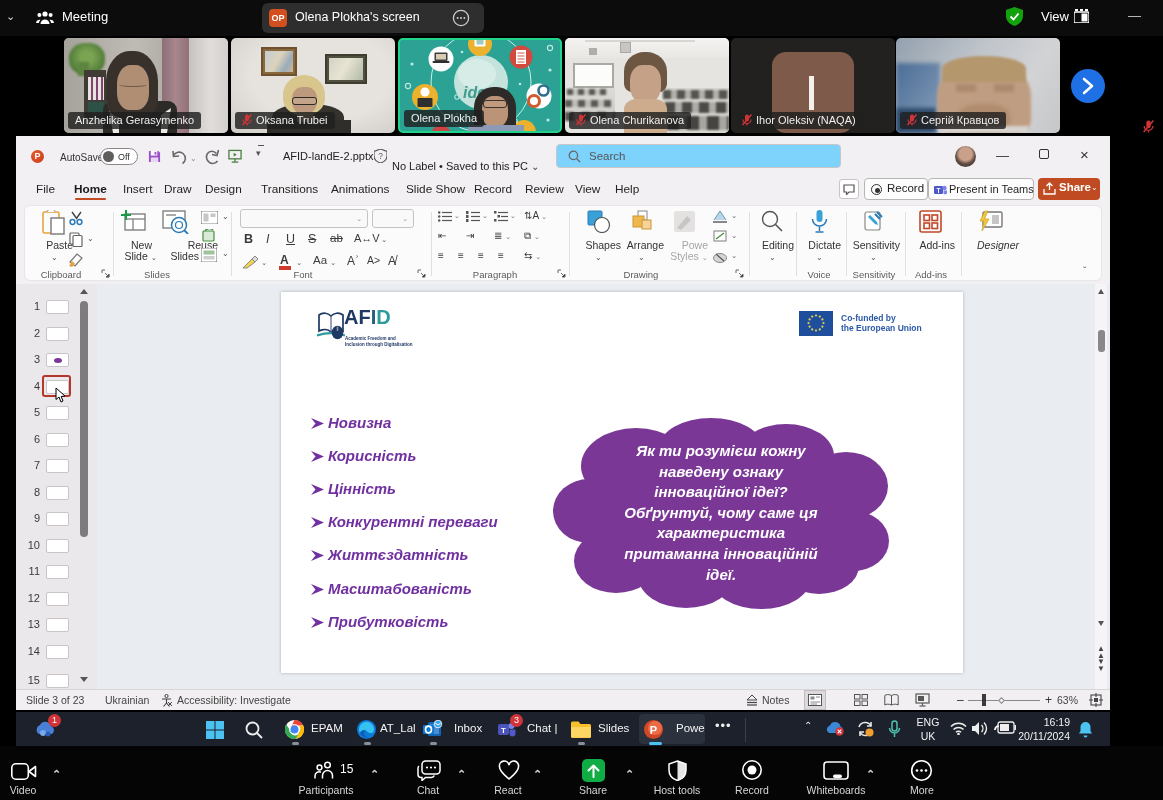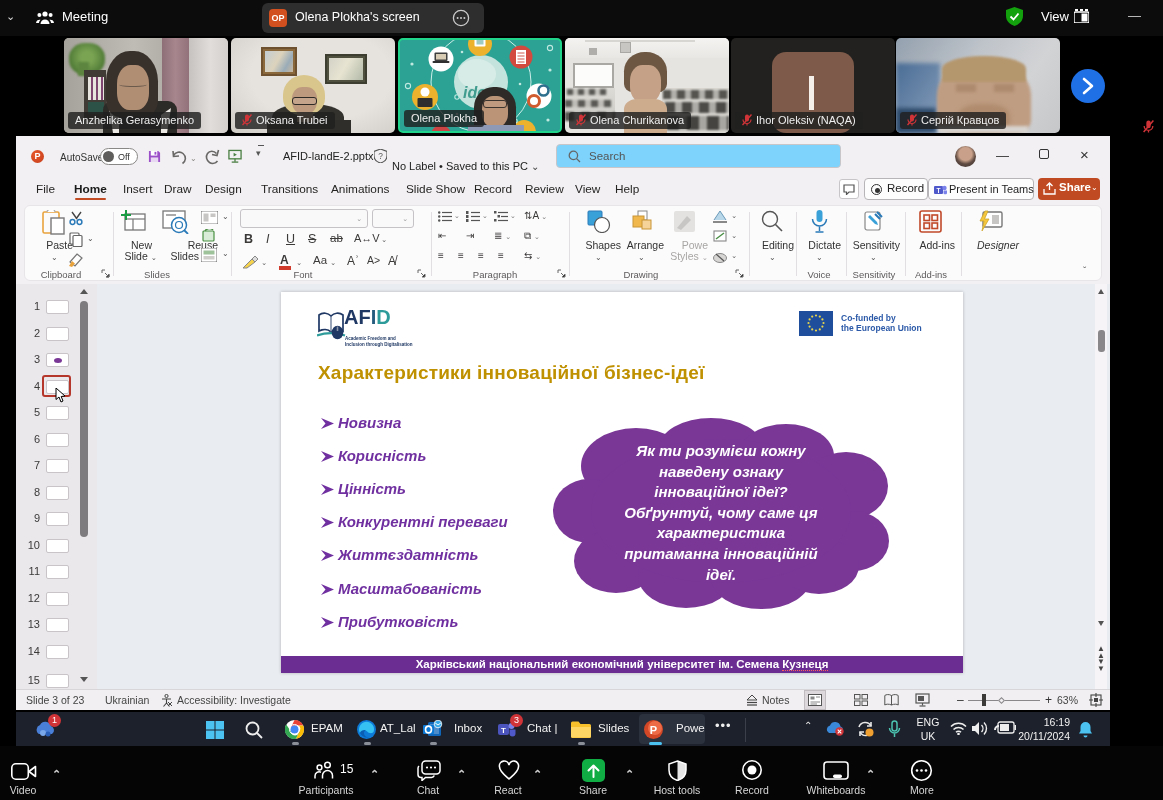--- a/index.html
+++ b/index.html
@@ -33,21 +33,21 @@
   #slidepanel { left:0; top:0; width:81px; height:405px; background:#ebe8ec; }
   .snum { position:absolute; font-size:11px; color:#3b3a39; width:16px; text-align:right; left:8px; }
   .sthumb { position:absolute; left:30px; width:23px; height:14px; background:#fff; border:1px solid #c8c4c8; border-radius:2px; }
   #panelsb { left:63px; top:0px; width:12px; height:405px; }
   #statusbar { left:0; top:553px; width:1094px; height:21px; background:#f1eff1; border-top:1px solid #d9d6d9; color:#444; font-size:10.5px; }
 
   
   #canvas { left:81px; top:0; width:1013px; height:405px; }
   #slide { left:158px; top:8px; width:682px; height:381px; background:#fff; box-shadow:0 0 3px rgba(0,0,0,.25);margin-left:26px; }
   #slidetitle { left:37px; top:70px; width:620px; font-size:19px; font-weight:bold; color:#bf9000; letter-spacing:.2px; }
-  .bullet { position:absolute; left:57px; font-size:15px; font-weight:bold; font-style:italic; color:#7030a0; }
+  .bullet { position:absolute; left:47px; font-size:15px; font-weight:bold; font-style:italic; color:#7030a0; }
   .barrow { position:absolute; left:-17px; top:3.5px; }
   #cloudtext { left:265px; top:149px; width:350px; text-align:center; color:#fff; font-weight:bold; font-style:italic; font-size:15px; line-height:20.6px; }
   #footerbar { left:0px; top:364px; width:682px; height:17px; background:#6b2d92; color:#fff; font-size:11.5px; font-weight:bold; text-align:center; line-height:17px; }
 
   
   #taskbar { left:16px; top:712px; width:1094px; height:34px; background:#1d212b; color:#fff; }
   .tklabel { position:absolute; top:10px; font-size:11.5px; color:#f2f2f2; }
 
   
   #teamsbar { left:0; top:746px; width:1163px; height:54px; background:#050505; color:#fff; }
@@ -652,21 +652,20 @@
                   <circle cx="6.2" cy="16.4" r="1.1"></circle>
                   <circle cx="3.6" cy="13.6" r="1.1"></circle>
                   <circle cx="2.5" cy="10" r="1.1"></circle>
                   <circle cx="3.6" cy="6.4" r="1.1"></circle>
                   <circle cx="6.2" cy="3.6" r="1.1"></circle>
                 </g>
               </svg>
           </div>
           <div class="a" style="left:560px;top:21px;font-size:8.5px;font-weight:bold;color:#2b59a8;line-height:10px;">Co-funded by<br>the European Union</div>
 
-          <div class="a" id="slidetitle">Характеристики інноваційної бізнес-ідеї</div>
 
           <div class="bullet" style="top:122px;"><svg class="barrow" width="13" height="11" viewBox="0 0 13 11">
                 <path d="M0 0 L13 5.5 L0 11 L4.5 5.5 Z" fill="#7030a0"></path>
               </svg>Новизна</div>
           <div class="bullet" style="top:155px;"><svg class="barrow" width="13" height="11" viewBox="0 0 13 11">
                 <path d="M0 0 L13 5.5 L0 11 L4.5 5.5 Z" fill="#7030a0"></path>
               </svg>Корисність</div>
           <div class="bullet" style="top:188px;"><svg class="barrow" width="13" height="11" viewBox="0 0 13 11">
                 <path d="M0 0 L13 5.5 L0 11 L4.5 5.5 Z" fill="#7030a0"></path>
               </svg>Цінність</div>
@@ -693,21 +692,20 @@
               <ellipse cx="302" cy="125" rx="36" ry="30"></ellipse>
               <ellipse cx="65" cy="145" rx="42" ry="32"></ellipse>
               <ellipse cx="135" cy="160" rx="48" ry="32"></ellipse>
               <ellipse cx="210" cy="162" rx="50" ry="31"></ellipse>
               <ellipse cx="268" cy="150" rx="40" ry="28"></ellipse>
               <ellipse cx="170" cy="95" rx="130" ry="72"></ellipse>
             </g>
           </svg>
           <div class="a" id="cloudtext">Як ти розумієш кожну<br>наведену ознаку<br>інноваційної ідеї?<br>Обґрунтуй, чому саме ця<br>характеристика<br>притаманна інноваційній<br>ідеї.</div>
 
-          <div class="a" id="footerbar">Харківський національний економічний університет ім. Семена <span style="border-bottom:1.5px dotted #ff5c5c;">Кузнеця</span></div>
         </div>
 
         <div class="a" style="left:998px;top:0;width:12px;height:405px;background:#f6f4f6;">
           <div class="a" style="left:3px;top:5px;width:0;height:0;border-left:3.5px solid transparent;border-right:3.5px solid transparent;border-bottom:5px solid #555;"></div>
           <div class="a" style="left:3px;top:46px;width:7px;height:22px;background:#8a878a;border-radius:3px;"></div>
           <div class="a" style="left:3px;top:337px;width:0;height:0;border-left:3.5px solid transparent;border-right:3.5px solid transparent;border-top:5px solid #555;"></div>
           <div class="a" style="left:2px;top:362px;color:#444;font-size:8px;line-height:6.5px;">▲<br>▲</div>
           <div class="a" style="left:2px;top:375px;color:#444;font-size:8px;line-height:6.5px;">▼<br>▼</div>
         </div>
       </div>

